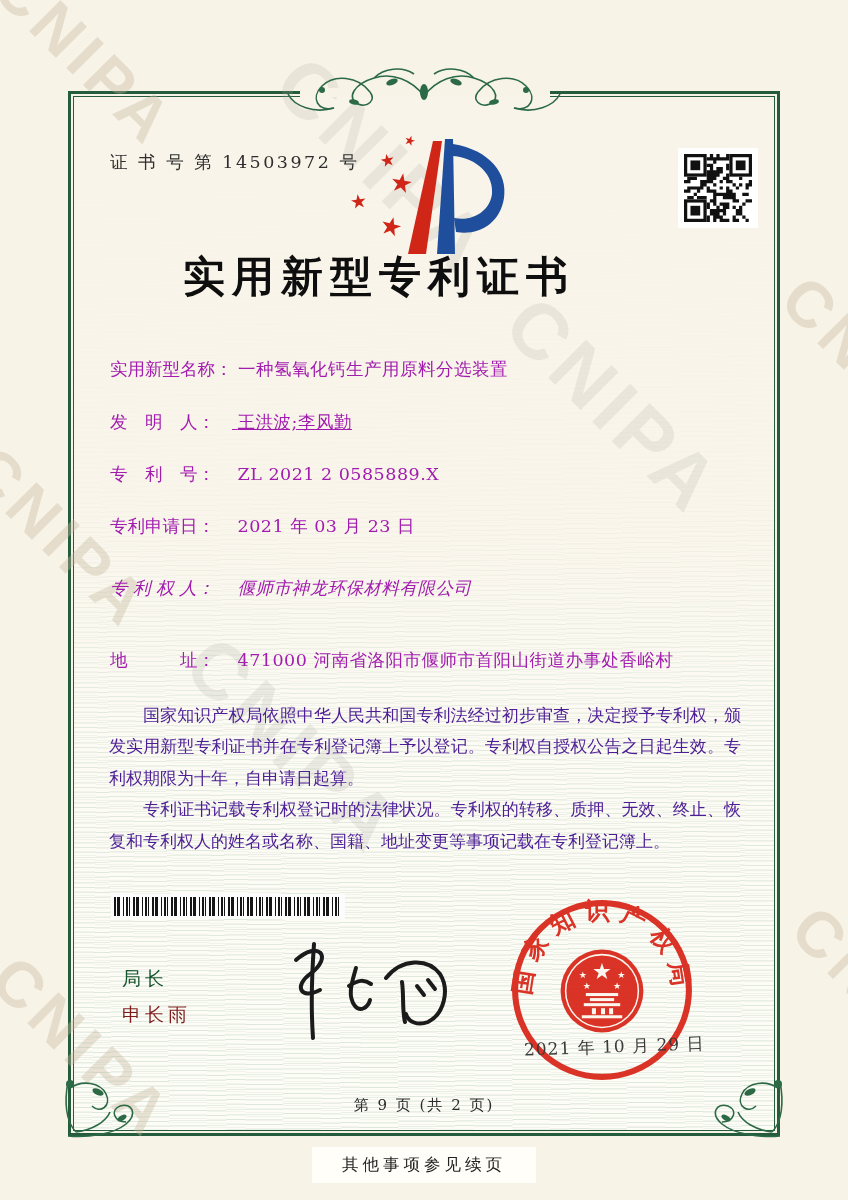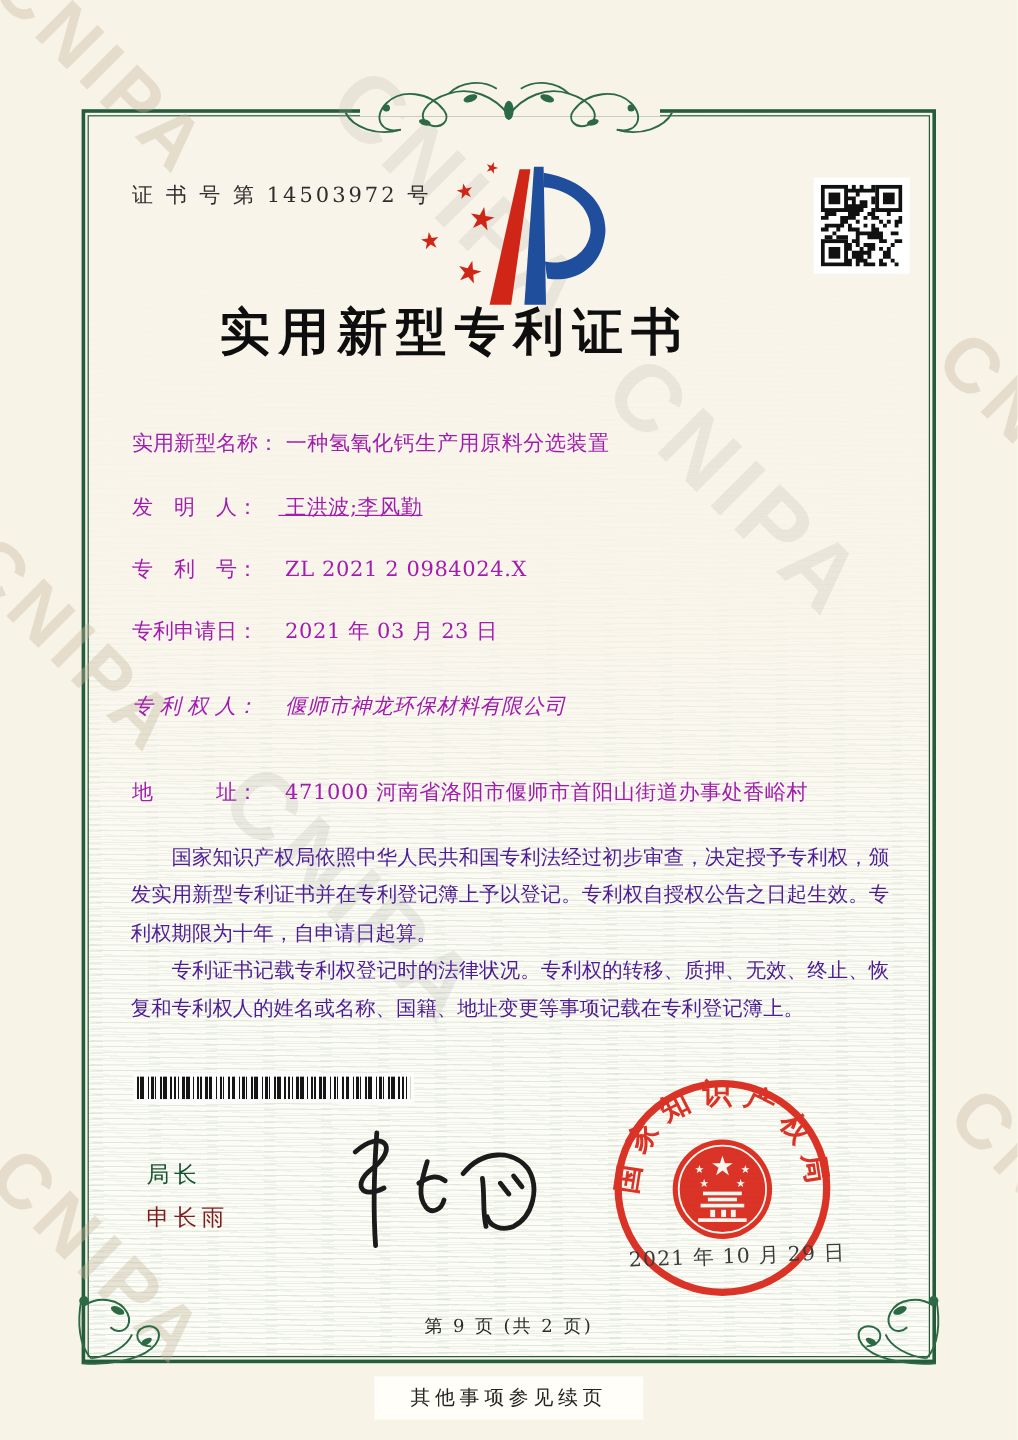--- a/index.html
+++ b/index.html
@@ -218,21 +218,21 @@
   <div class="field-row" style="top:357px;">
     <span class="lbl">实用新型名称：</span>
     <span class="val">一种氢氧化钙生产用原料分选装置</span>
   </div>
   <div class="field-row" style="top:410px;text-decoration:underline;">
     <span class="lbl">发　明　人：</span>
     <span class="val">王洪波;李风勤</span>
   </div>
   <div class="field-row" style="top:462px;">
     <span class="lbl">专　利　号：</span>
-    <span class="val">ZL 2021 2 0984024.X</span>
+    <span class="val">ZL 2021 2 0585889.X</span>
   </div>
   <div class="field-row" style="top:514px;">
     <span class="lbl">专利申请日：</span>
     <span class="val">2021 年 03 月 23 日</span>
   </div>
   <div class="field-row" style="top:576px;font-style:italic;">
     <span class="lbl">专 利 权 人：</span>
     <span class="val">偃师市神龙环保材料有限公司</span>
   </div>
   <div class="field-row" style="top:648px;">

